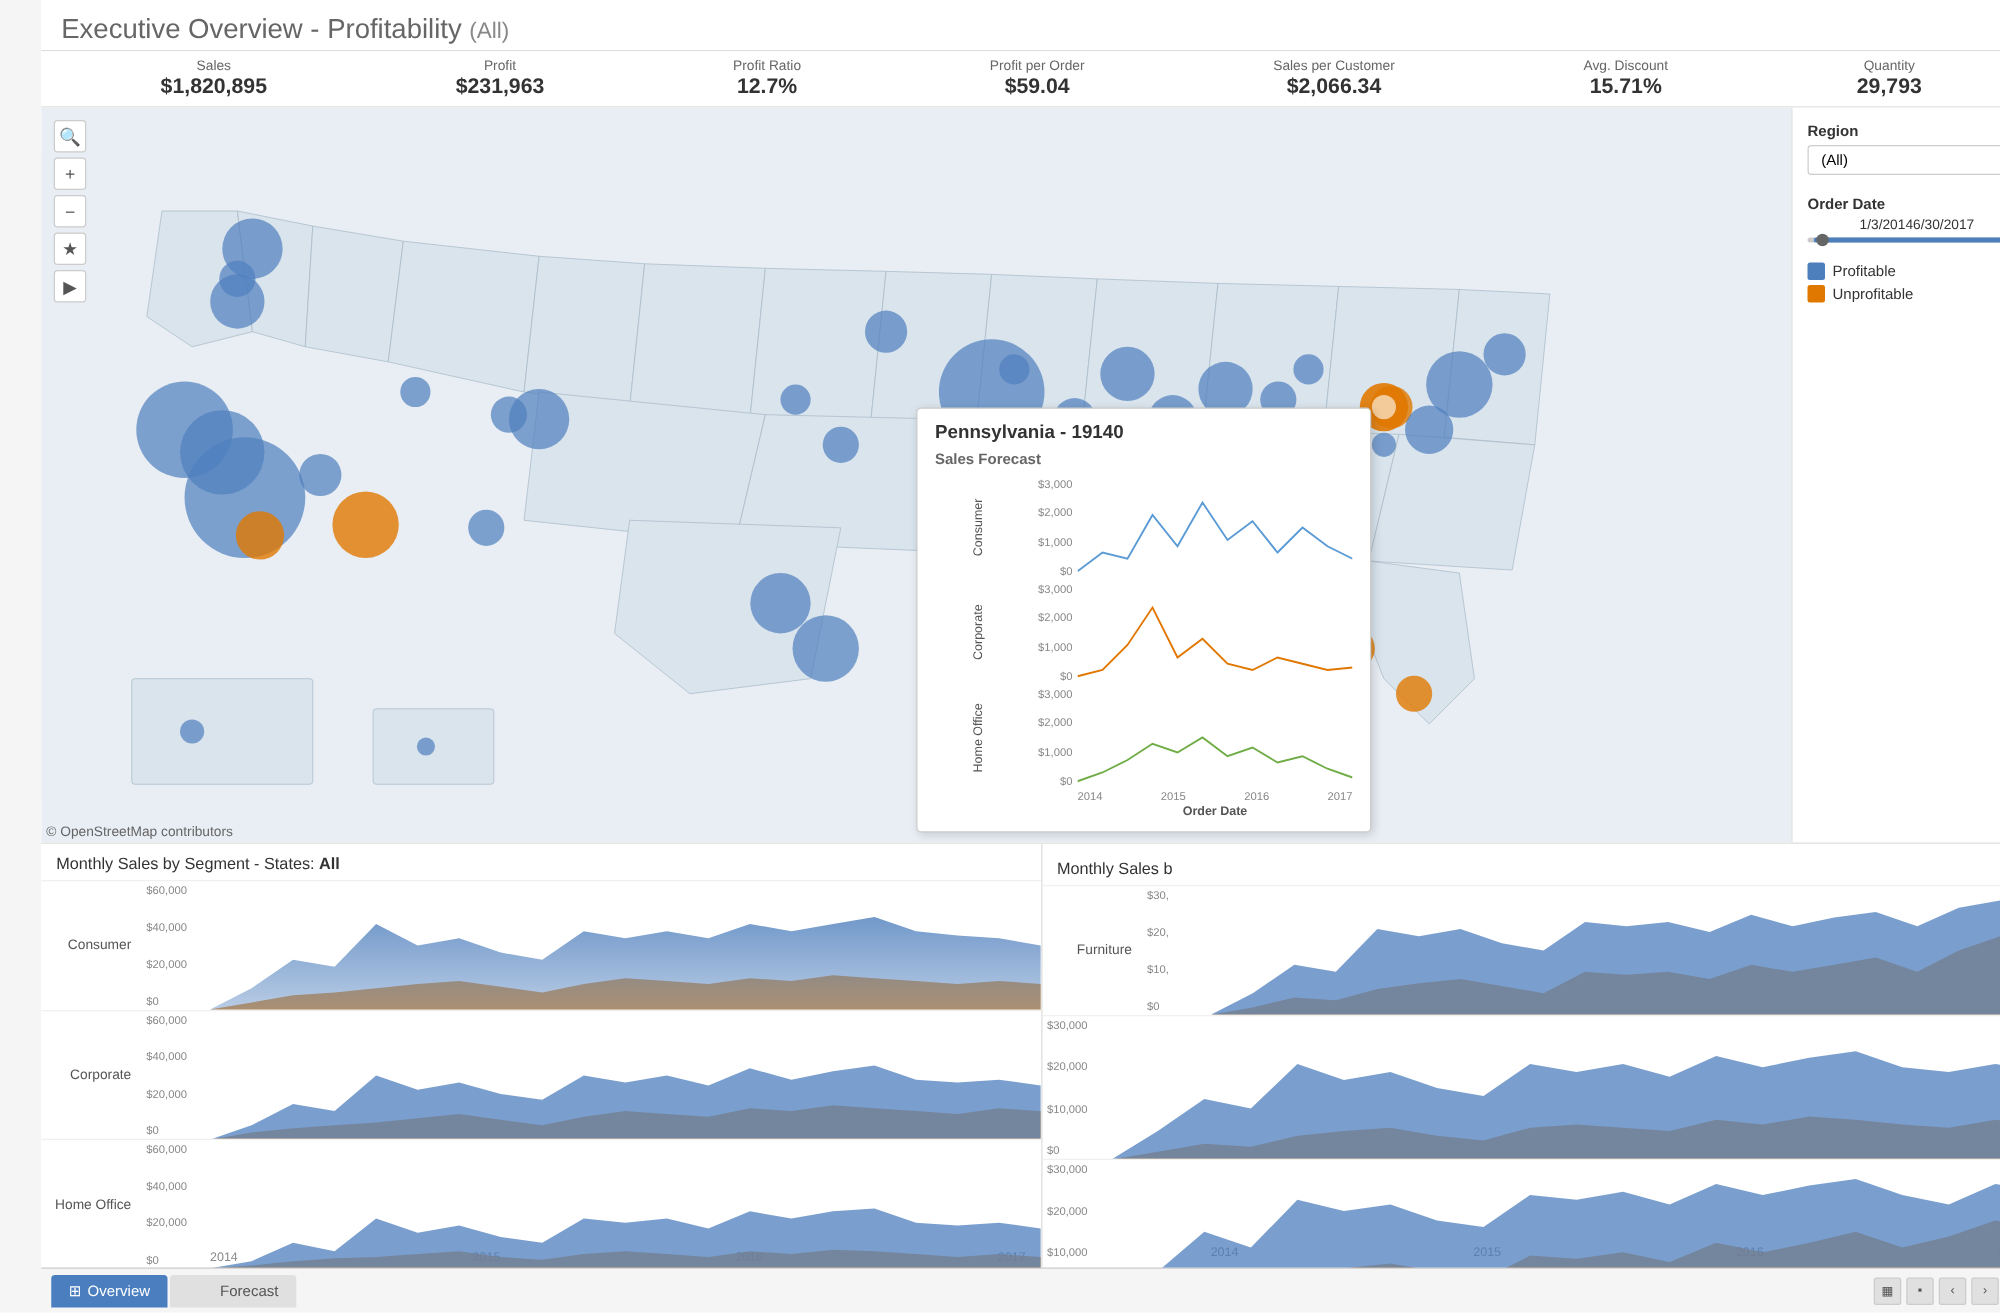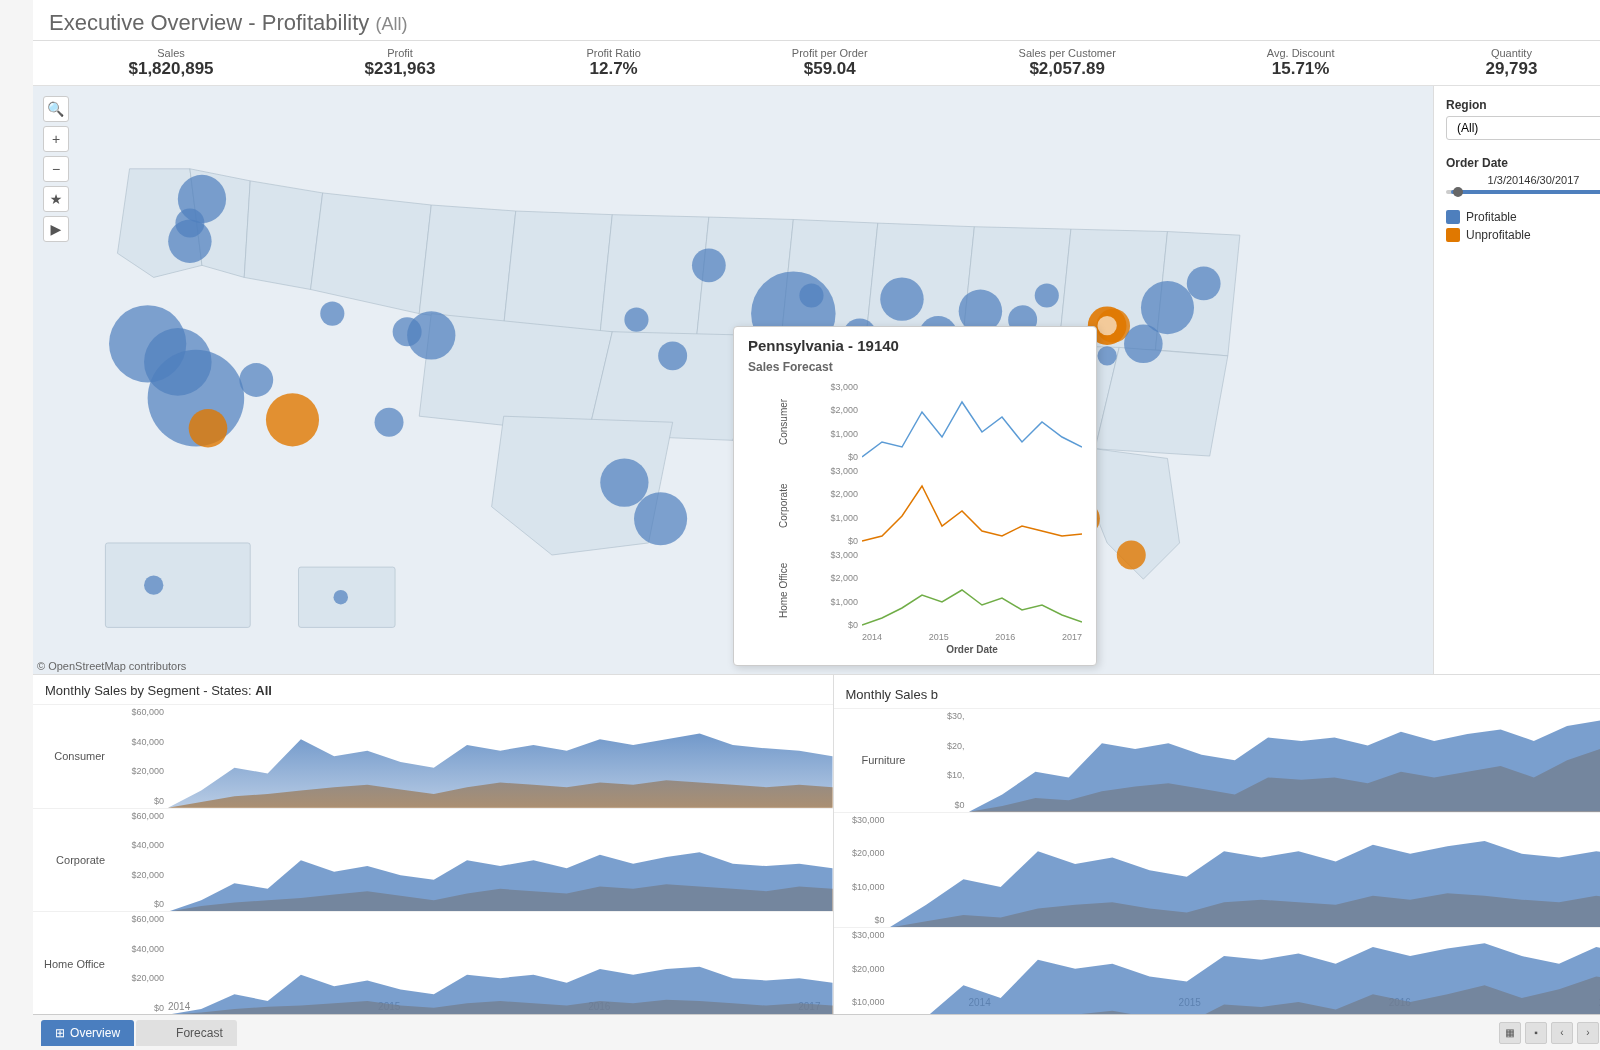--- a/index.html
+++ b/index.html
@@ -57,21 +57,21 @@
     
     #bottom-area { height: 340px; display: flex; background: #fff; border-top: 1px solid #ddd; }
     #bottom-left { flex: 1; border-right: 1px solid #ddd; padding: 8px 0; overflow: hidden; }
     #bottom-right { flex: 1; padding: 12px 0; overflow: hidden; }
     .chart-section-title { font-size: 13px; font-weight: 400; padding: 0 12px 6px; color: #333; }
     .chart-section-title strong { font-weight: 700; }
     .chart-rows { display: flex; flex-direction: column; height: calc(100% - 28px); }
     .chart-row { display: flex; flex: 1; border-top: 1px solid #f0f0f0; }
     .chart-row-label { width: 80px; display: flex; align-items: center; justify-content: flex-end; padding-right: 8px; font-size: 11px; color: #555; text-align: right; }
     .chart-row-content { flex: 1; position: relative; overflow: hidden; }
-    .chart-row-yaxis { width: 55px; display: flex; flex-direction: column; justify-content: space-between; padding: 2px 4px; font-size: 9px; color: #888; text-align: right; }
+    .chart-row-yaxis { width: 55px; display: flex; flex-direction: column; justify-content: space-between; padding: 2px 4px; font-size: 9px; color: #888; text-align: left; }
     .area-chart { width: 100%; height: 100%; }
 
     
     #bottom-tabs { height: 36px; background: #f5f5f5; border-top: 1px solid #ccc; display: flex; align-items: center; padding: 0 8px; gap: 2px; }
     .tab-item { padding: 6px 14px; font-size: 12px; cursor: pointer; border-radius: 3px 3px 0 0; display: flex; align-items: center; gap: 5px; }
     .tab-item.active { background: #4a7ebf; color: #fff; }
     .tab-item.inactive { background: #e0e0e0; color: #555; padding-left: 40px; }
     #tab-spacer { flex: 1; }
     #tab-nav { display: flex; align-items: center; gap: 4px; }
     .tab-nav-btn { width: 22px; height: 22px; background: #e0e0e0; border: 1px solid #ccc; border-radius: 2px; display: flex; align-items: center; justify-content: center; cursor: pointer; font-size: 10px; color: #555; }
@@ -106,21 +106,21 @@
       <div class="kpi-item">
         <div class="kpi-label">Profit Ratio</div>
         <div class="kpi-value">12.7%</div>
       </div>
       <div class="kpi-item">
         <div class="kpi-label">Profit per Order</div>
         <div class="kpi-value">$59.04</div>
       </div>
       <div class="kpi-item">
         <div class="kpi-label">Sales per Customer</div>
-        <div class="kpi-value">$2,057.89</div>
+        <div class="kpi-value">$2,066.34</div>
       </div>
       <div class="kpi-item">
         <div class="kpi-label">Avg. Discount</div>
         <div class="kpi-value">15.71%</div>
       </div>
       <div class="kpi-item">
         <div class="kpi-label">Quantity</div>
         <div class="kpi-value">29,793</div>
       </div>
     </div>

